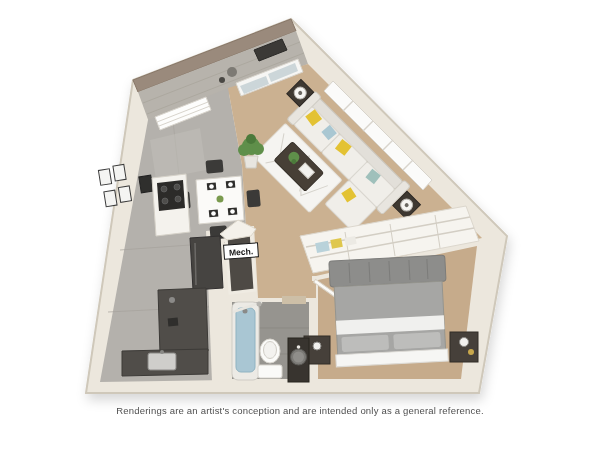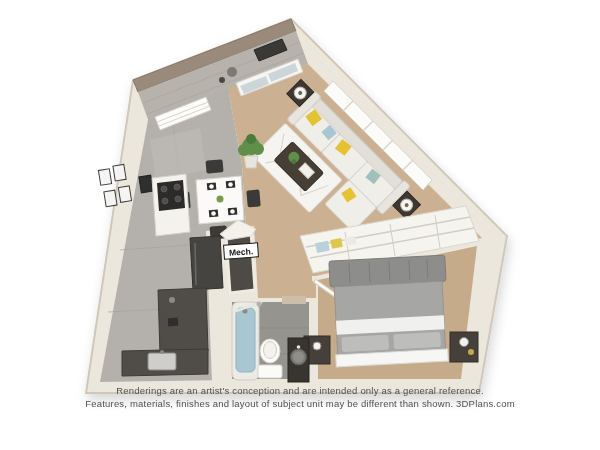--- a/index.html
+++ b/index.html
@@ -1,19 +1,19 @@
 <!DOCTYPE html>
 <html><head>
 <meta charset="utf-8">
 <style>
   html,body{margin:0;padding:0;background:#ffffff;}
   .stage{position:relative;width:600px;height:450px;background:#ffffff;overflow:hidden;
          font-family:"Liberation Sans", sans-serif;}
   .plan-svg{position:absolute;left:0;top:0;}
-  .disclaimer{position:absolute;left:0;top:384px;width:600px;text-align:center;
+  .disclaimer{position:absolute;left:0;top:404px;width:600px;text-align:center;
               color:#4f4f4f;font-size:9.5px;line-height:13px;letter-spacing:.2px;}
   text.mech{font-family:"Liberation Sans", sans-serif;font-size:8.5px;font-weight:bold;fill:#161616;}
 </style>
 </head>
 <body>
 
 <div class="stage">
   <svg class="plan-svg" width="600" height="450" viewBox="0 0 600 450">
     <defs>
       <filter id="ds" x="-20%" y="-20%" width="140%" height="140%">
@@ -194,15 +194,14 @@
       <rect x="258" y="365" width="24" height="13" rx="2" fill="#fafaf8" stroke="#d8d5ce"></rect>
       <rect x="288" y="338" width="21" height="44" fill="#38342f" stroke="#27241f"></rect>
       <circle cx="298.5" cy="357" r="8" fill="#7b7a76" stroke="#5a5955"></circle>
       <circle cx="298.5" cy="357" r="5.5" fill="#8f8e8a"></circle>
       <circle cx="298.5" cy="347" r="1.8" fill="#e8e6e1"></circle>
     </g>
   </svg>
 
   <div class="disclaimer">
     <div>Renderings are an artist's conception and are intended only as a general reference.</div>
-    <div>Features, materials, finishes and layout of subject unit may be different than shown. 3DPlans.com</div>
   </div>
 </div>
 
 </body></html>

